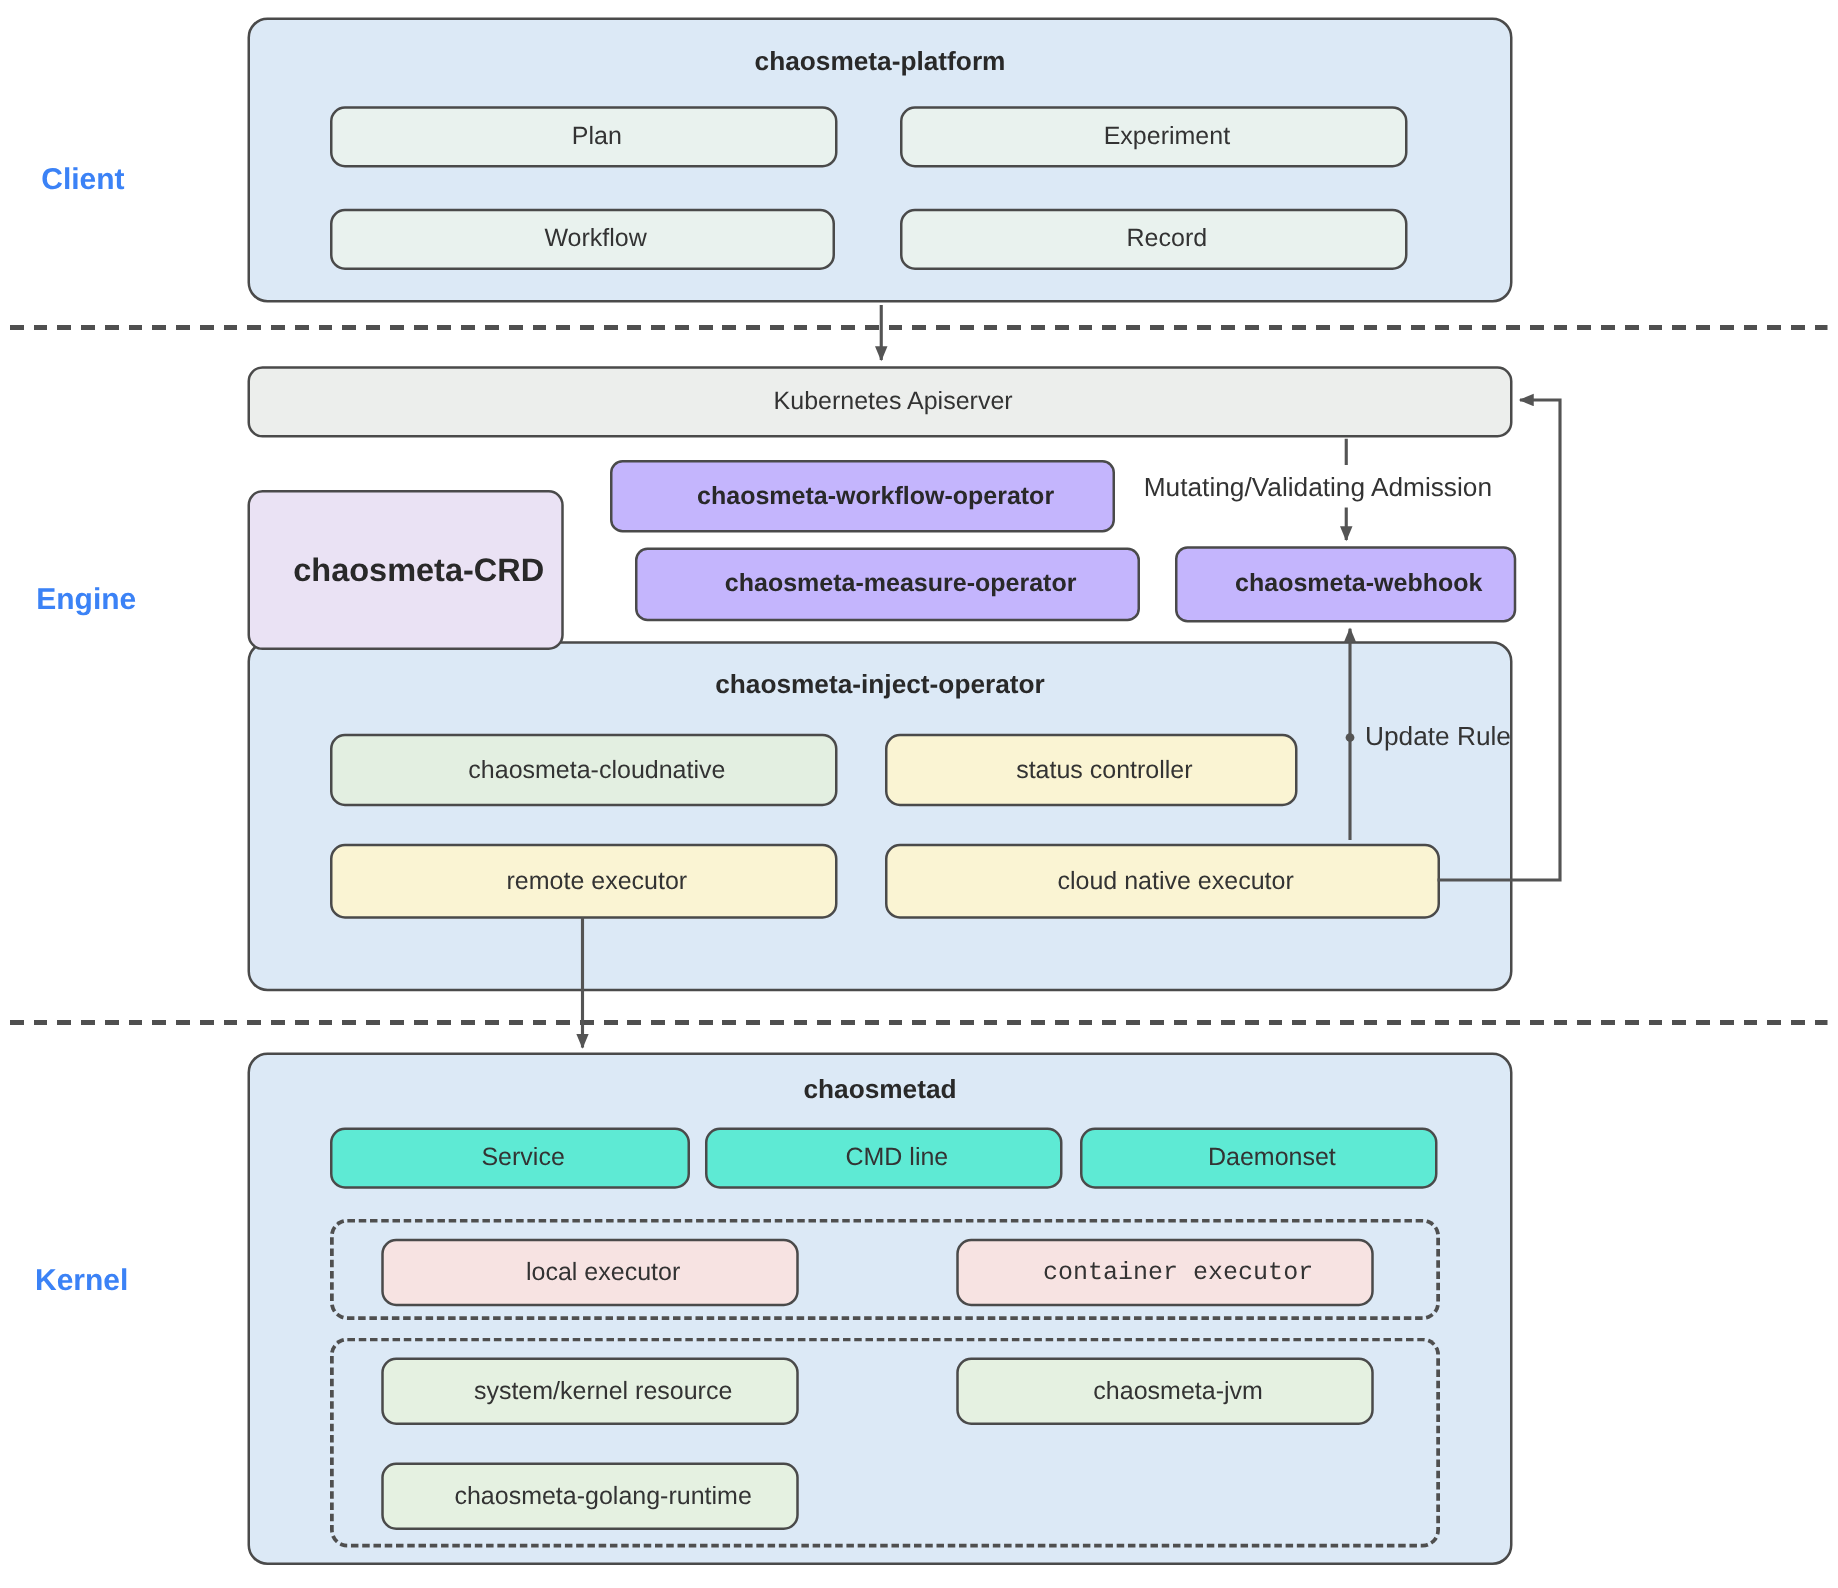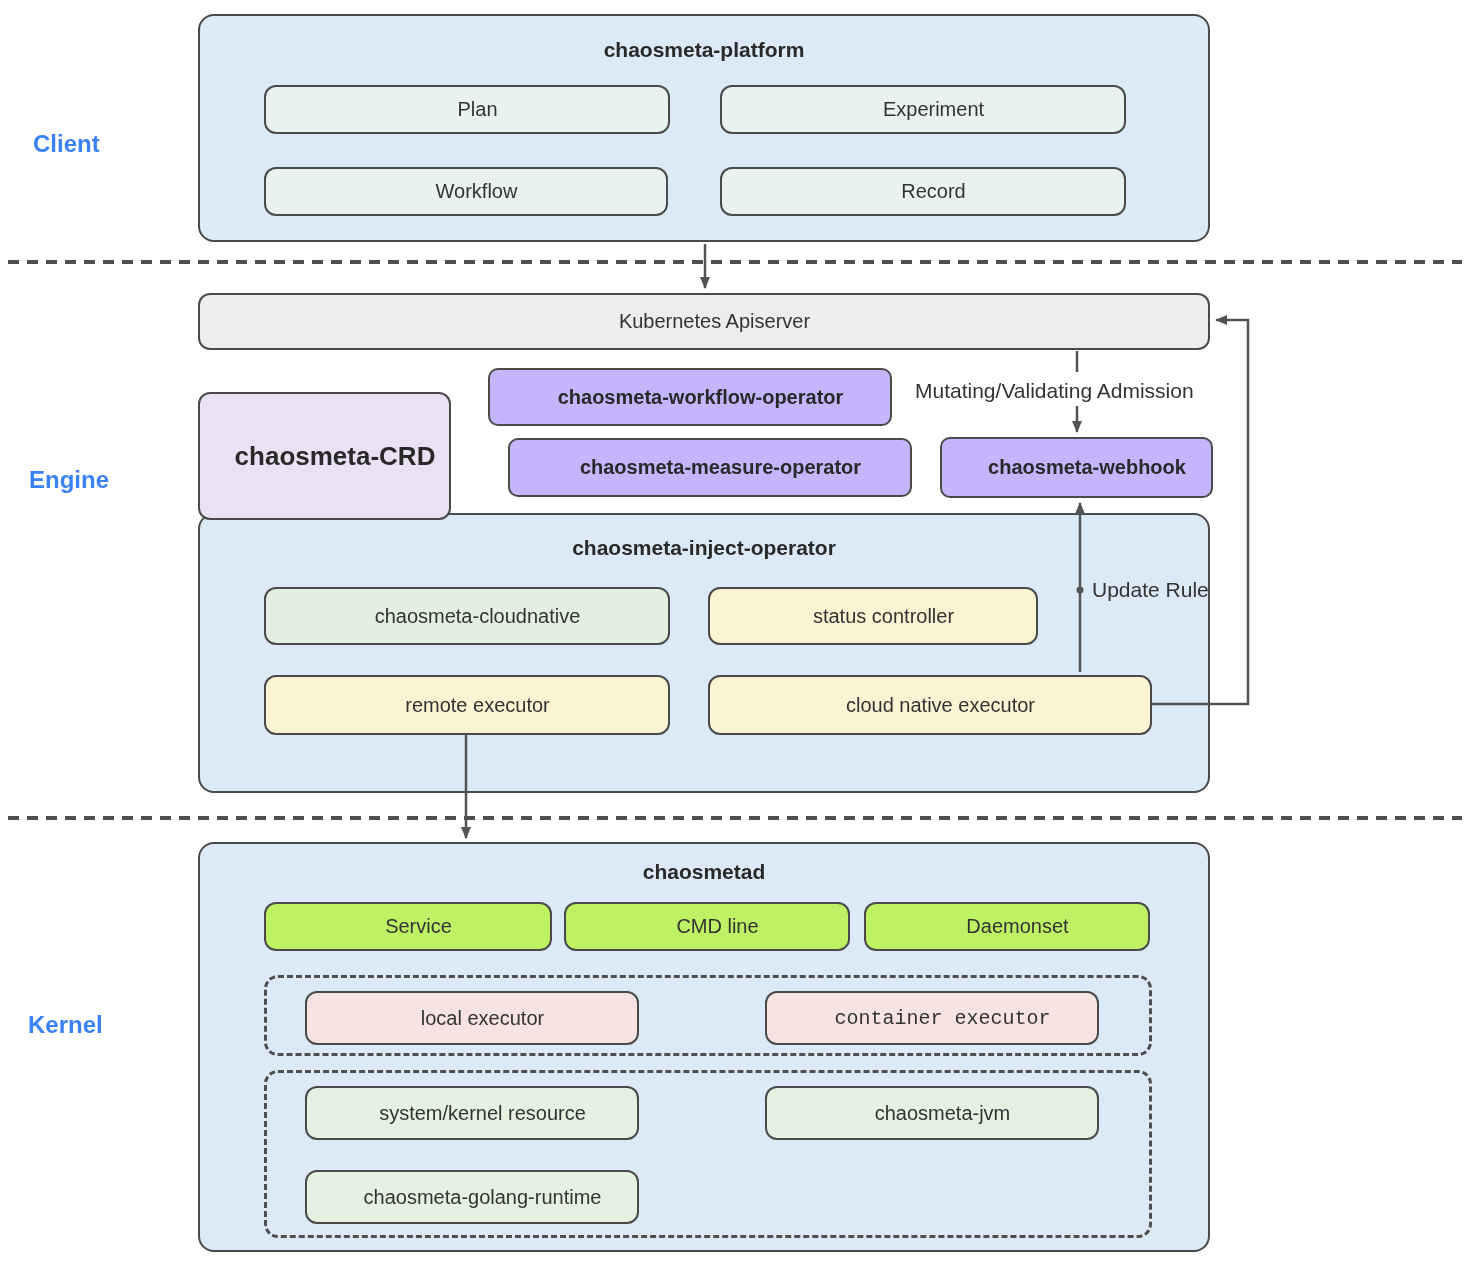--- a/index.html
+++ b/index.html
@@ -19,21 +19,21 @@
     border-width:2.2px;border-radius:12px;display:flex;align-items:center;justify-content:center;
     font-size:20px;color:#333333;z-index:3;
   }
   .pill.bold{font-weight:bold;font-size:20px;color:#292929;}
   .fill-mint{background:#e9f2ee;}
   .fill-gray{background:#eceeec;}
   .fill-purple{background:#eae2f4;}
   .fill-blue{background:#c4b5fd;border-radius:10px;}
   .fill-green{background:#e3efe1;}
   .fill-yellow{background:#faf4d3;}
-  .fill-lav{background:#bef264;}
+  .fill-lav{background:#5eead4;}
   .fill-pink{background:#f7e3e2;}
   .fill-kgreen{background:#e5f1e1;}
   .dashed-group{position:absolute;box-sizing:border-box;border:3px dashed #4f4f4f;border-radius:14px;z-index:3;}
   .annot{position:absolute;font-size:21px;color:#333333;z-index:7;white-space:nowrap;}
   .arrow-layer{position:absolute;left:0;top:0;z-index:6;pointer-events:none;}
 </style>
 </head>
 <body>
 
 <div class="canvas">

